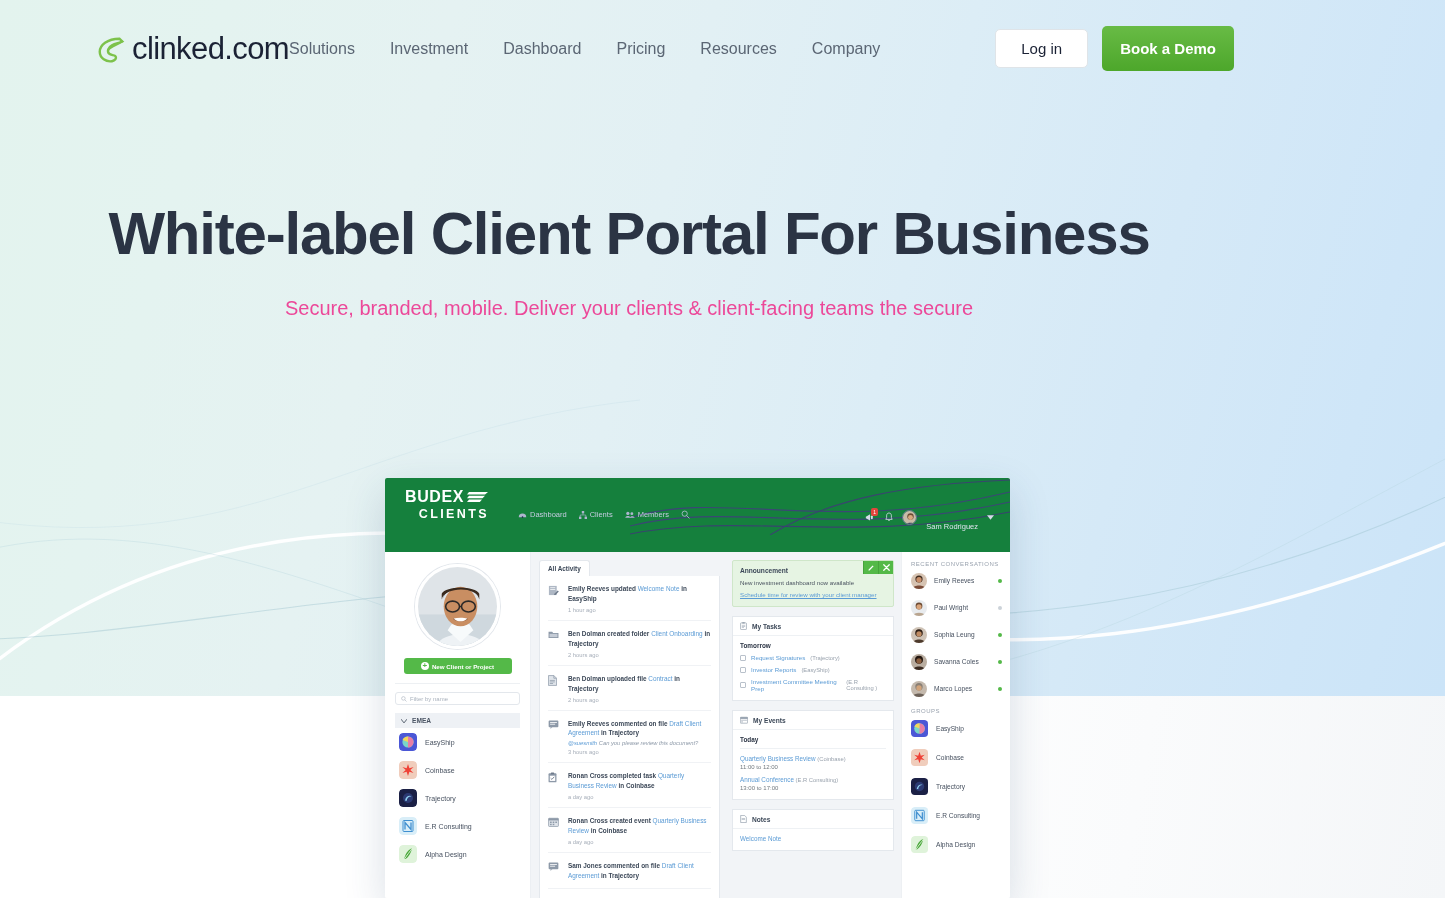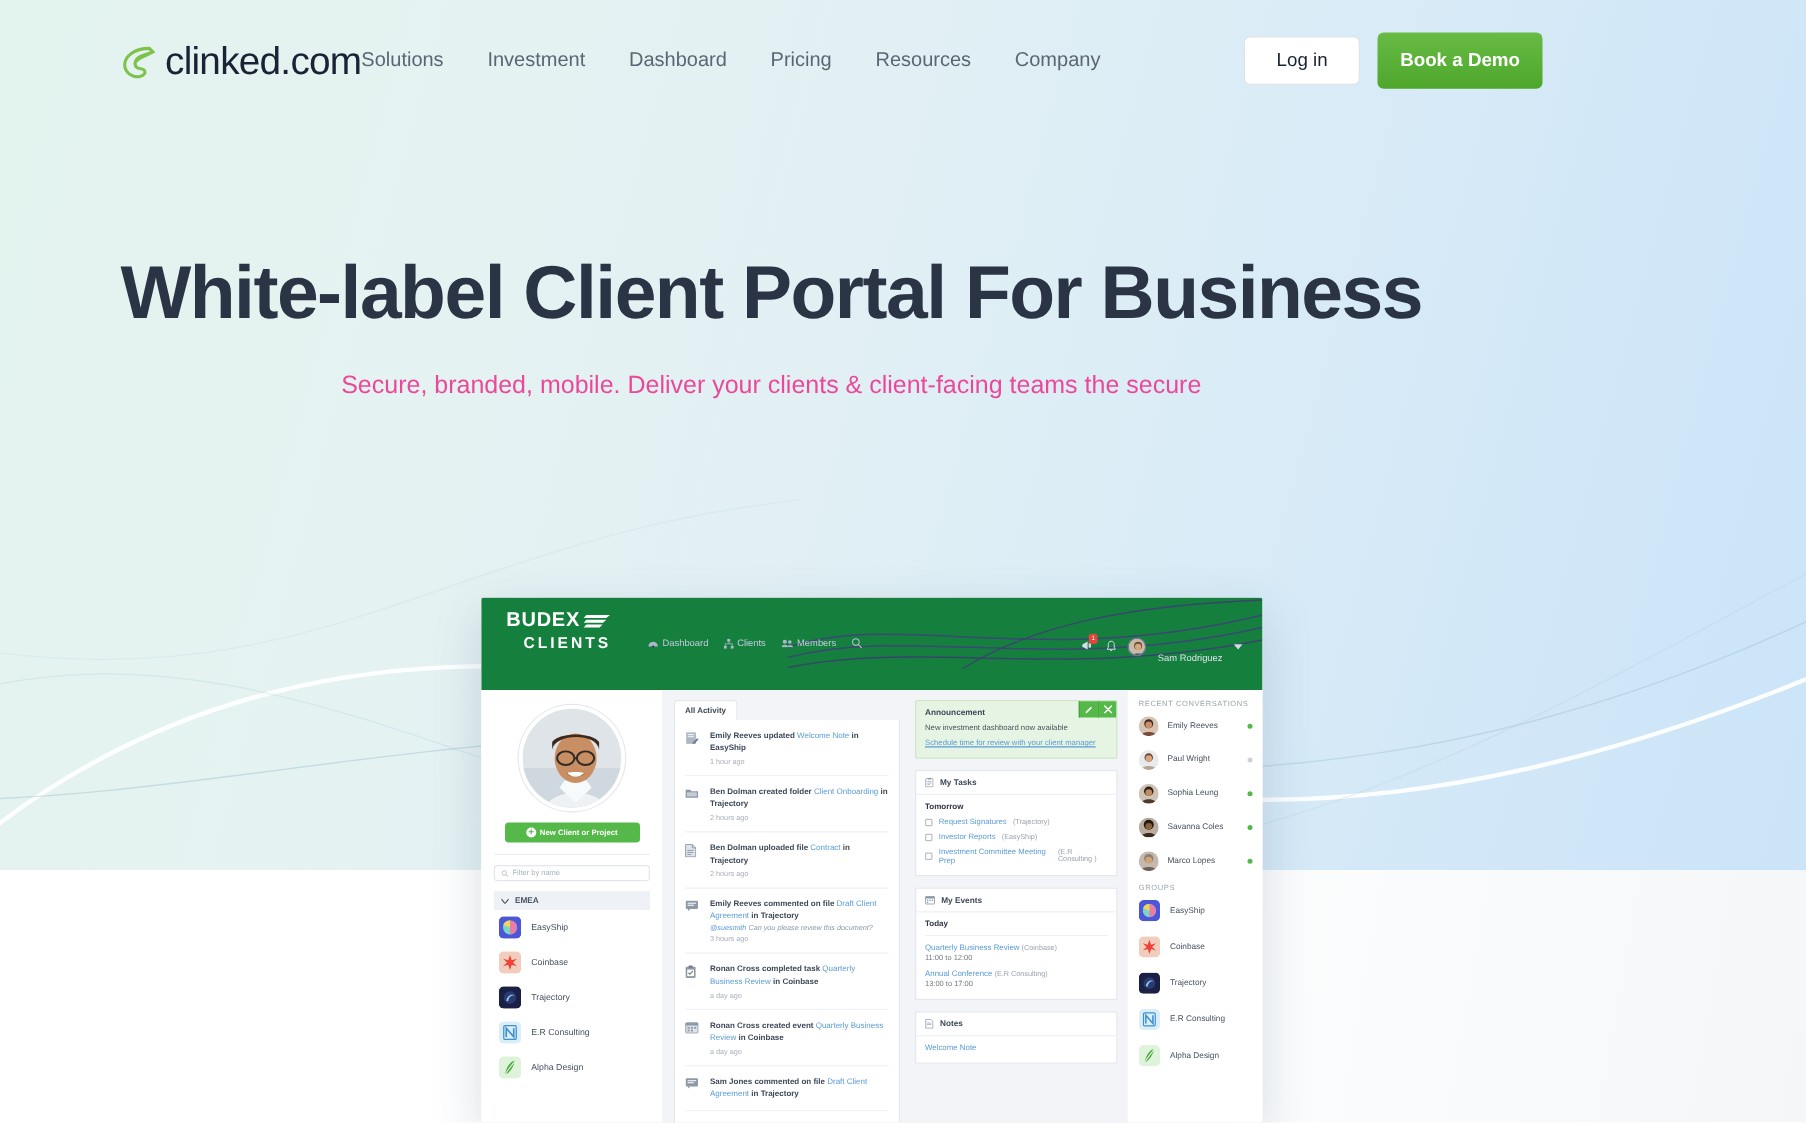--- a/index.html
+++ b/index.html
@@ -49,21 +49,21 @@
   }
   .btn-demo {
     background: linear-gradient(180deg,#68bb45 0%,#4da72b 100%);
     border: none; border-radius: 5px; padding: 14px 18px;
     font-size: 15px; color: #ffffff; cursor: pointer; font-weight: 700;
     white-space: nowrap;
   }
 
   
   .hero-content {
-    position: absolute; left: 4px; top: 0; width: 1226px; text-align: center; z-index: 20;
+    position: absolute; left: 16px; top: 0; width: 1226px; text-align: center; z-index: 20;
   }
   .hero-title {
     margin-top: 200px; font-size: 60px; font-weight: 700; color: #2b3444;
     letter-spacing: -1.2px; line-height: 1.12;
   }
   .hero-sub {
     margin-top: 27px; font-size: 20px; color: #ec4899; line-height: 1.42;
     font-weight: 400;
   }
   .hero-cta {

